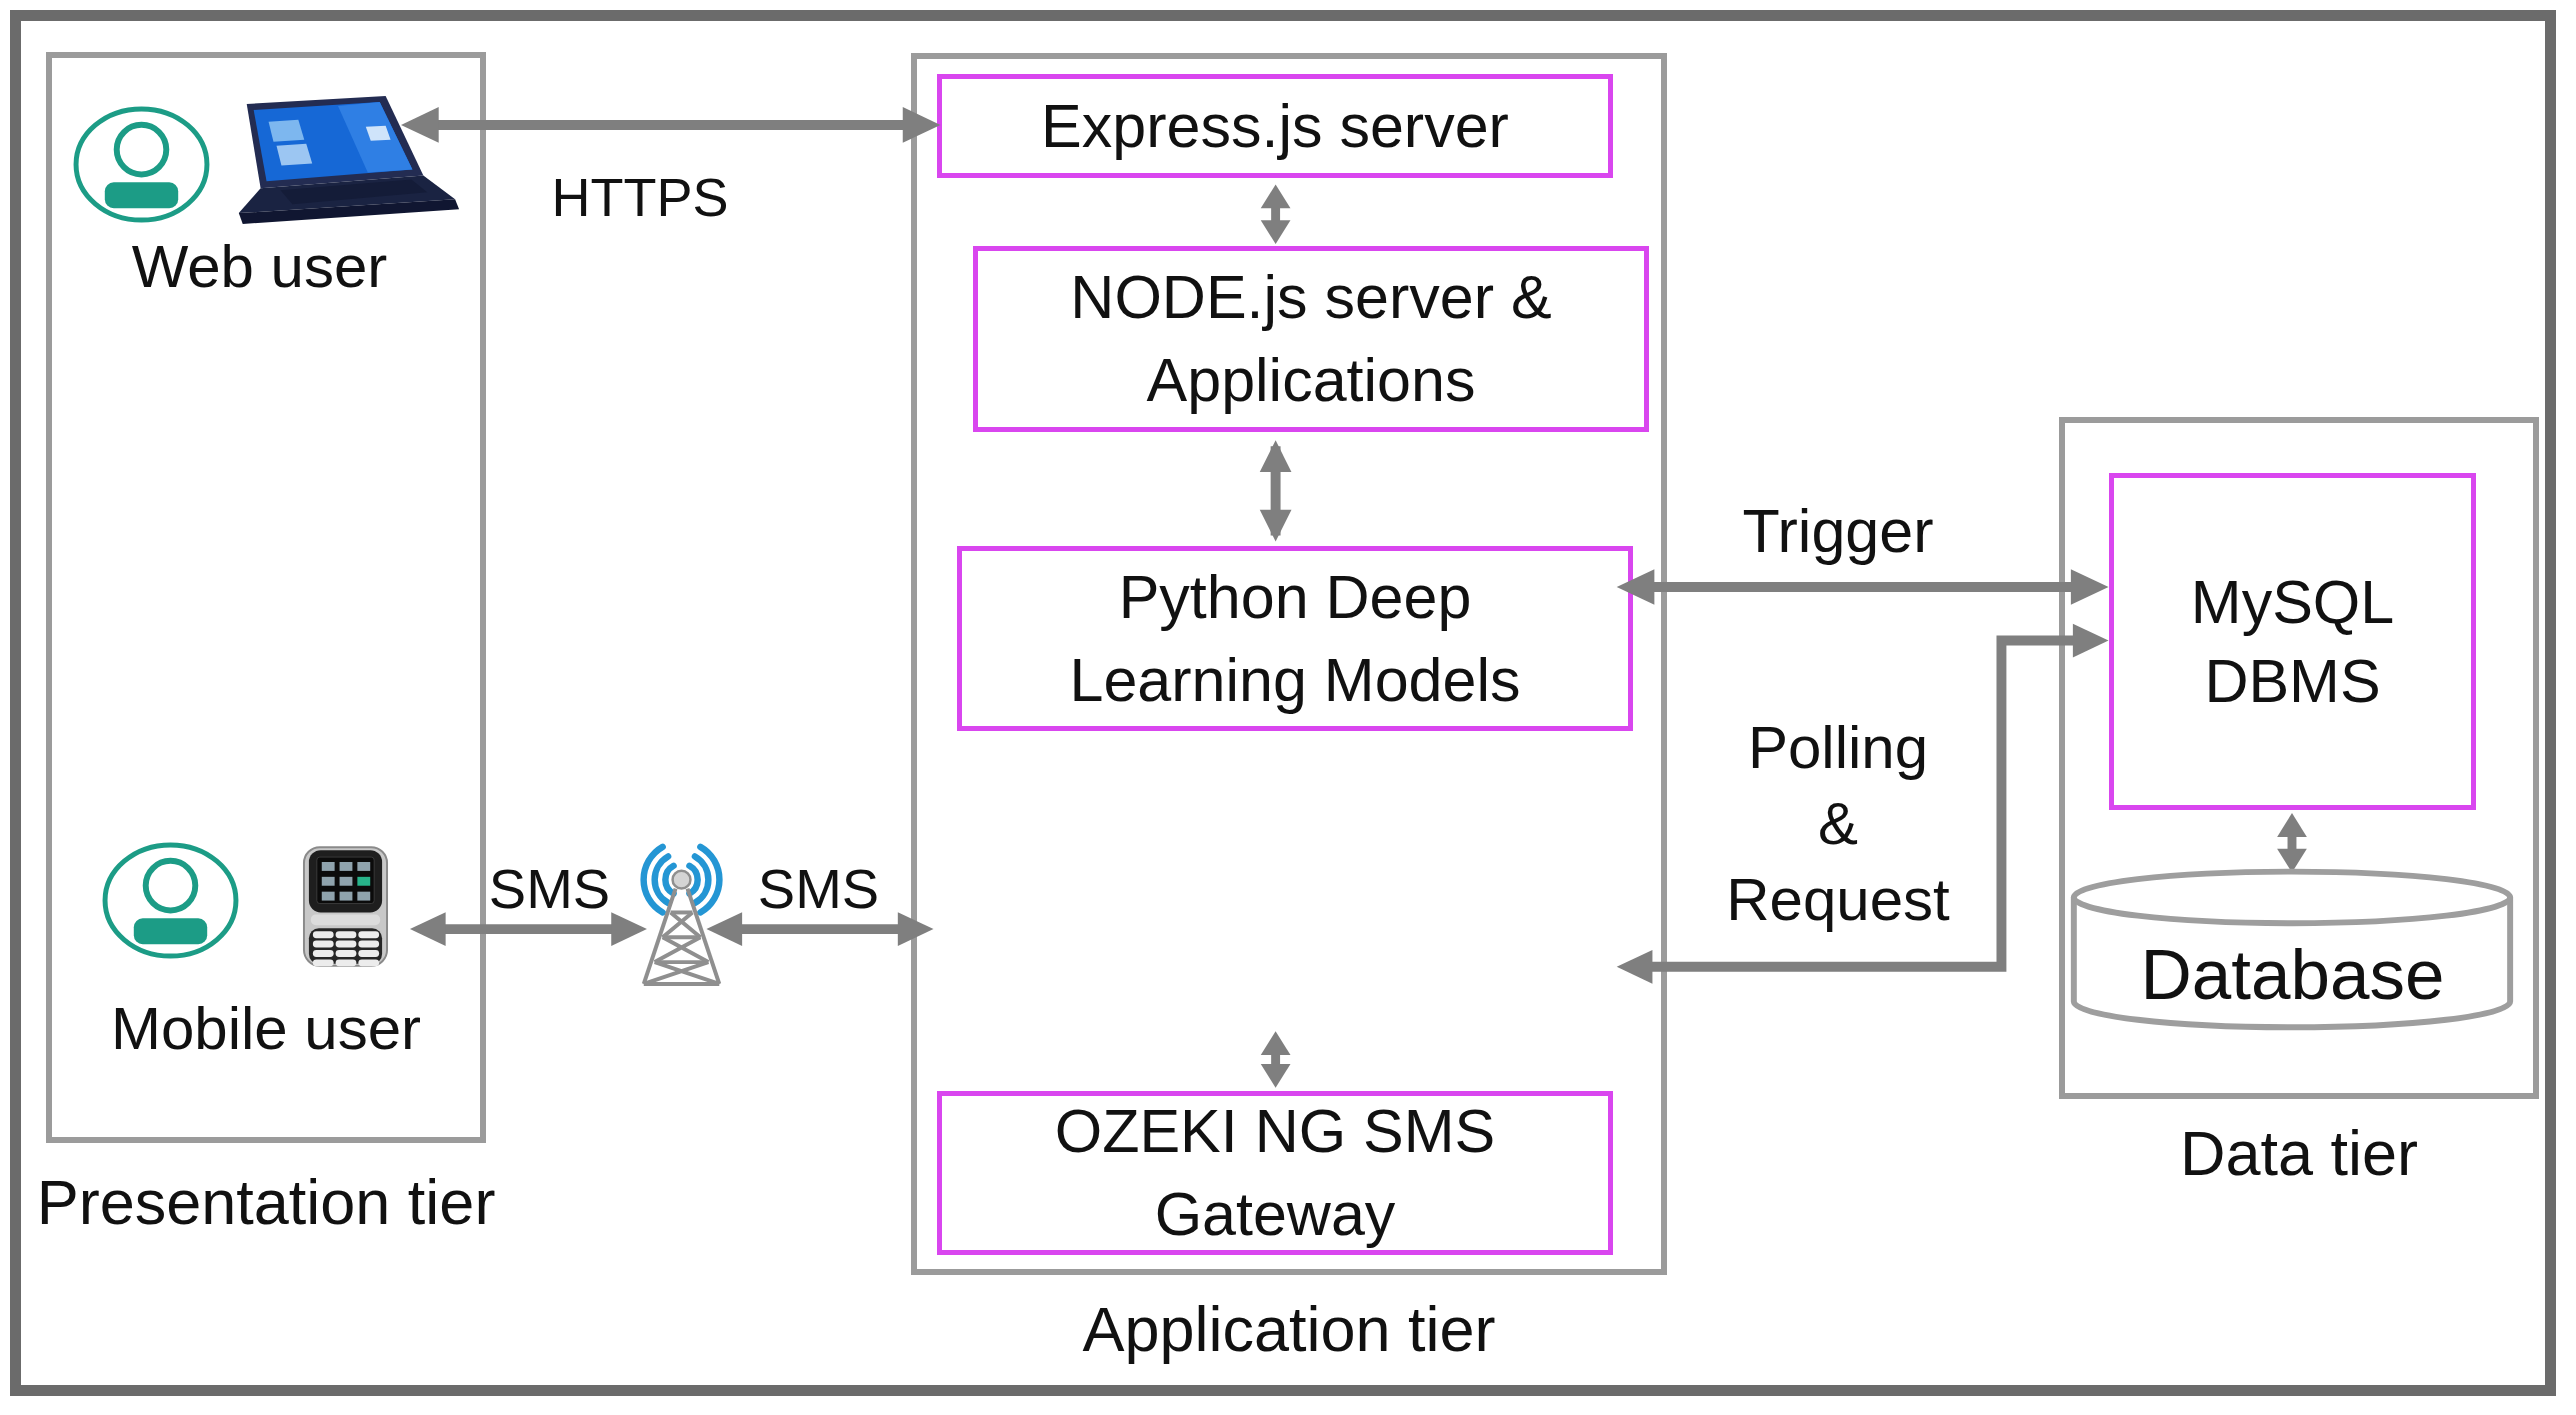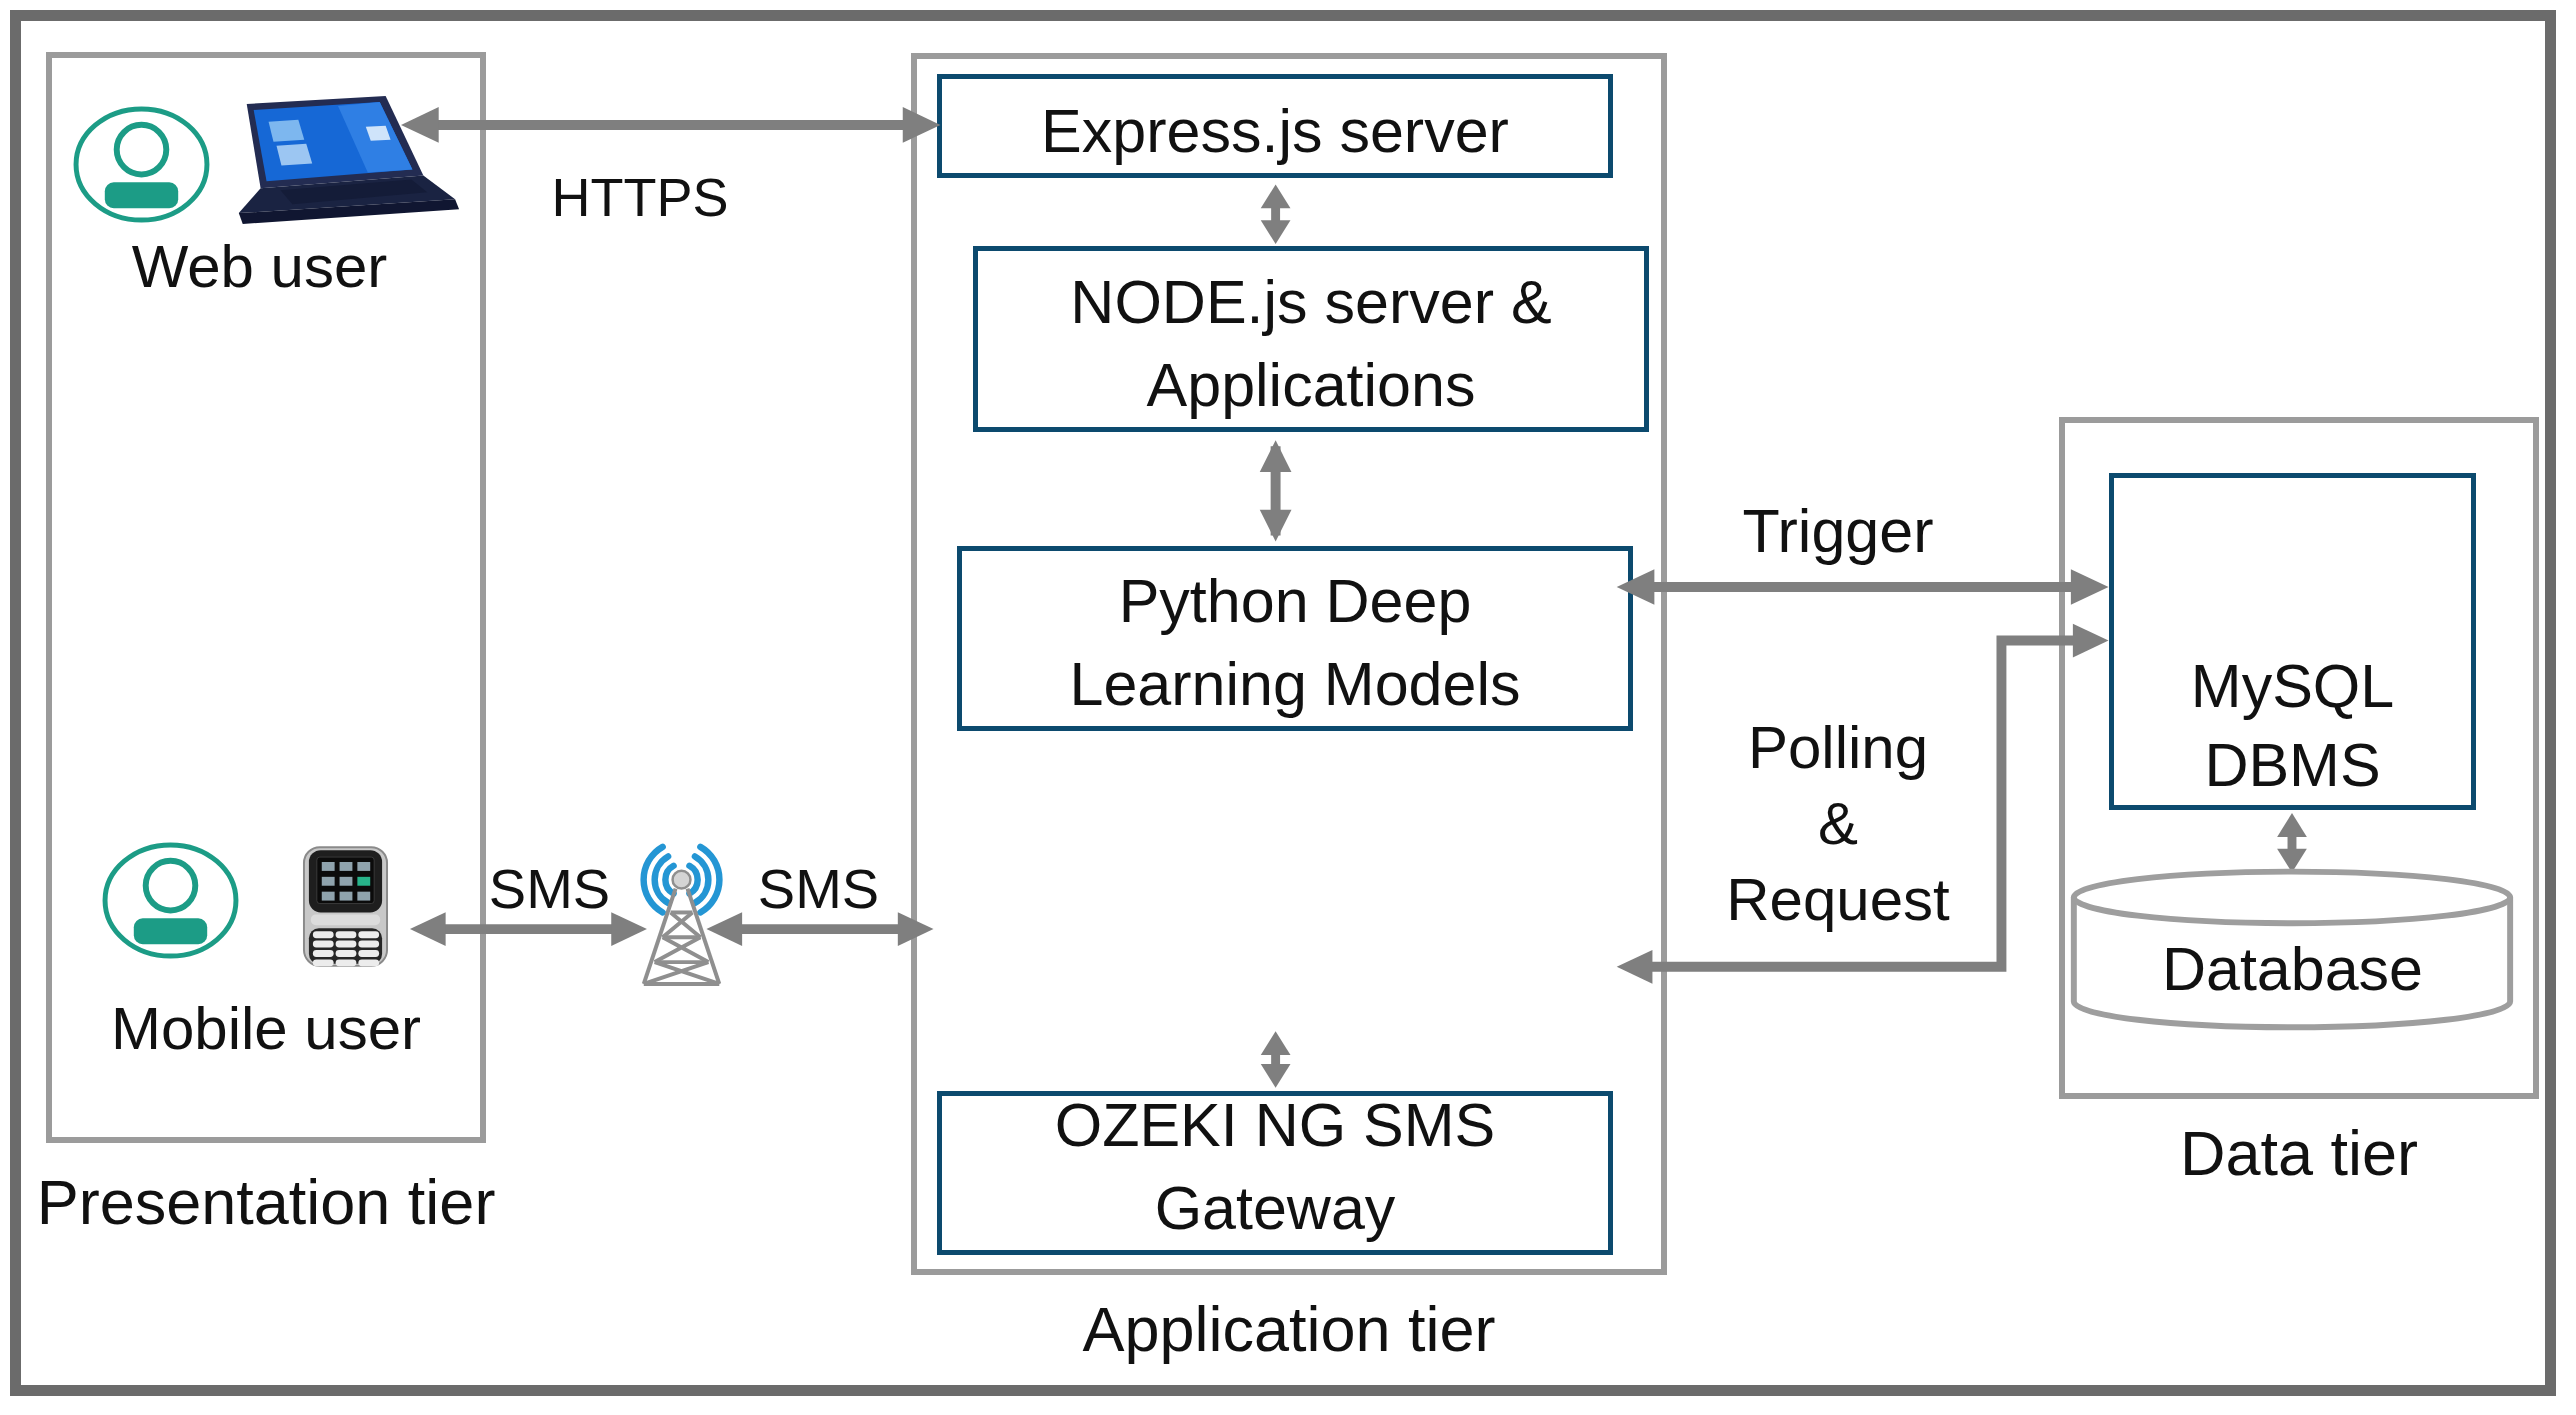--- a/index.html
+++ b/index.html
@@ -8,22 +8,22 @@
     font-family:"Liberation Sans", sans-serif; color:#111111; overflow:hidden;
   }
   .outer-frame {
     position:absolute; left:10px; top:10px; width:2546px; height:1386px;
     border:11px solid #6b6b6b; box-sizing:border-box;
   }
   .tier {
     position:absolute; border:6px solid #9b9b9b; box-sizing:border-box; background:transparent;
   }
   .cbox {
-    position:absolute; border:5px solid #0c4a6e; box-sizing:border-box; background:#ffffff;
-    display:flex; flex-direction:column; align-items:center; justify-content:flex-end;
+    position:absolute; border:5px solid #d946ef; box-sizing:border-box; background:#ffffff;
+    display:flex; flex-direction:column; align-items:center; justify-content:center;
     text-align:center; font-size:61px; line-height:83px; color:#111111;
   }
   .lbl {
     position:absolute; text-align:center; color:#111111; white-space:nowrap;
   }
   .lbl span { display:block; }
   .tier-lbl { font-size:63px; }
   .actor-lbl { font-size:60px; }
   .conn-lbl  { font-size:56px; }
   svg { position:absolute; }
@@ -207,20 +207,20 @@
   <div class="lbl conn-lbl" style="left:491px; top:166px; width:298px; font-size:54px;">HTTPS</div>
   <div class="lbl actor-lbl" style="left:48px; top:994px; width:436px;">Mobile user</div>
   <div class="lbl conn-lbl" style="left:470px; top:856px; width:159px;">SMS</div>
   <div class="lbl conn-lbl" style="left:739px; top:856px; width:159px;">SMS</div>
   <div class="lbl conn-lbl" style="left:1689px; top:496px; width:298px; font-size:61px;">Trigger</div>
   <div class="lbl conn-lbl" style="left:1689px; top:710px; width:298px; font-size:60px; line-height:76px;">
     <span>Polling</span>
     <span>&amp;</span>
     <span>Request</span>
   </div>
-  <div class="lbl" style="left:2084px; top:934px; width:417px; font-size:61px;">Database</div>
+  <div class="lbl" style="left:2084px; top:934px; width:417px; font-size:71px;">Database</div>
 
   <div class="lbl tier-lbl" style="left:33px; top:1166px; width:466px;">Presentation tier</div>
   <div class="lbl tier-lbl" style="left:911px; top:1293px; width:756px;">Application tier</div>
   <div class="lbl tier-lbl" style="left:2059px; top:1117px; width:480px;">Data tier</div>
 
 </div>
 
 
 </body></html>

